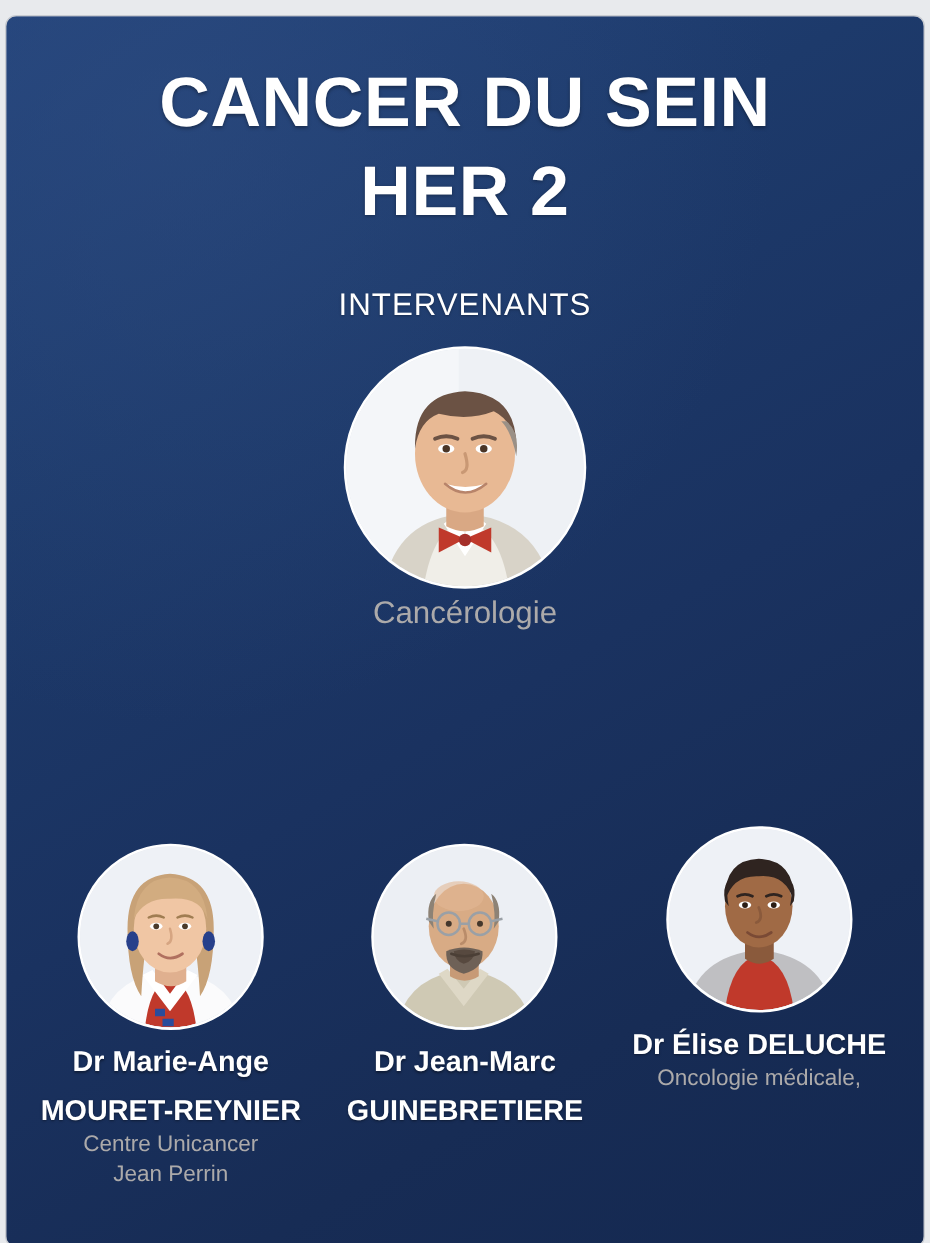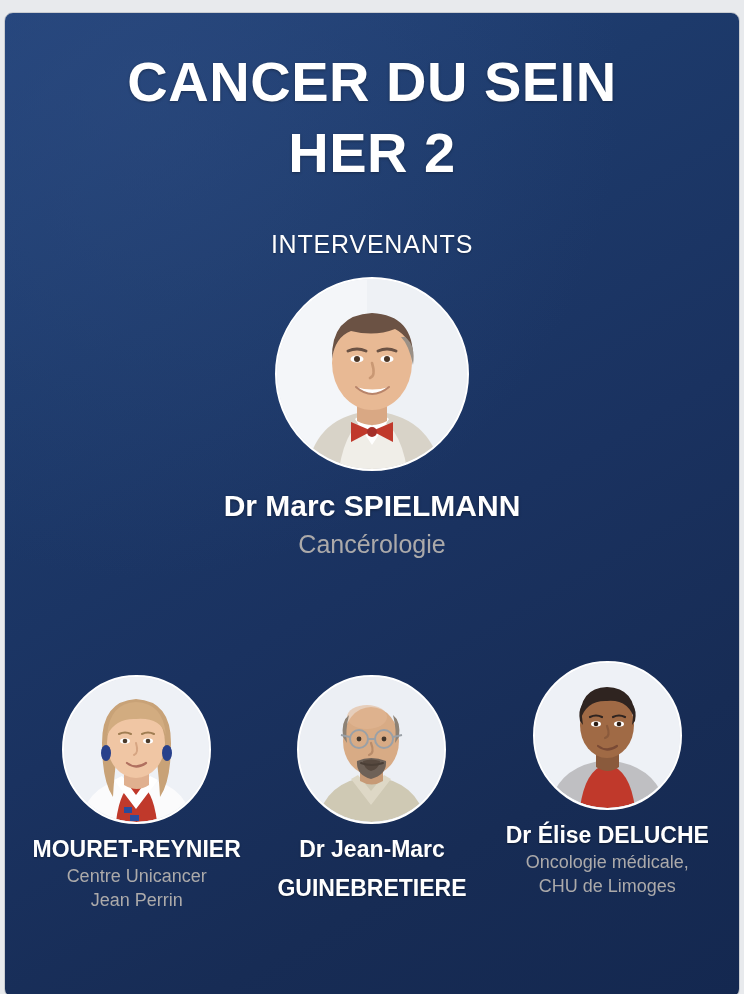--- a/index.html
+++ b/index.html
@@ -191,21 +191,20 @@
             <path d="M101 72 Q110 68 119 72" stroke="#6b5244" stroke-width="3" fill="none" stroke-linecap="round"></path>
 
             <path d="M95 84 Q99 97 93 99" stroke="#c99874" stroke-width="2.6" fill="none" stroke-linecap="round"></path>
 
             <path d="M79 108 Q95 121 112 108 Q95 113 79 108 Z" fill="#ffffff"></path>
             <path d="M79 108 Q95 122 112 108" stroke="#b8846a" stroke-width="2" fill="none" stroke-linecap="round"></path>
           </g>
         </svg>
       </div>
     </div>
-    <div class="name">Dr Marc SPIELMANN</div>
     <div class="affil">Cancérologie</div>
   </div>
 
   <div class="row">
 
     <div class="card">
       <div class="avatar">
         <div class="photo">
           <svg viewBox="0 0 145 145" width="145" height="145">
             <defs>
@@ -237,20 +236,21 @@
               <circle cx="61" cy="64" r="2.3" fill="#4a3a2a"></circle>
               <circle cx="84" cy="64" r="2.3" fill="#4a3a2a"></circle>
               <path d="M55 57 Q61 54 67 57" stroke="#a07d52" stroke-width="2" fill="none" stroke-linecap="round"></path>
               <path d="M78 57 Q84 54 90 57" stroke="#a07d52" stroke-width="2" fill="none" stroke-linecap="round"></path>
               <path d="M72 66 Q75 76 70 78" stroke="#d6a582" stroke-width="2" fill="none" stroke-linecap="round"></path>
               <path d="M63 86 Q72 93 82 86" stroke="#b0705f" stroke-width="2.2" fill="none" stroke-linecap="round"></path>
             </g>
           </svg>
         </div>
       </div>
+      <div class="name">Dr Marie-Ange</div>
       <div class="name">MOURET-REYNIER</div>
       <div class="affil">Centre Unicancer</div>
       <div class="affil">Jean Perrin</div>
     </div>
 
     <div class="card">
       <div class="avatar">
         <div class="photo">
           <svg viewBox="0 0 145 145" width="145" height="145">
             <defs>
@@ -325,17 +325,16 @@
               <path d="M55 54 Q61 51 67 54" stroke="#2f2420" stroke-width="2.2" fill="none" stroke-linecap="round"></path>
               <path d="M78 54 Q84 51 90 54" stroke="#2f2420" stroke-width="2.2" fill="none" stroke-linecap="round"></path>
               <path d="M72 63 Q76 73 70 75" stroke="#8a5a3c" stroke-width="2.2" fill="none" stroke-linecap="round"></path>
               <path d="M63 83 Q72 90 82 83" stroke="#7a4a35" stroke-width="2.2" fill="none" stroke-linecap="round"></path>
             </g>
           </svg>
         </div>
       </div>
       <div class="name">Dr Élise DELUCHE</div>
       <div class="affil">Oncologie médicale,</div>
-      <div class="affil">CHU de Limoges</div>
     </div>
 
   </div>
 </div>
 
 </body></html>

